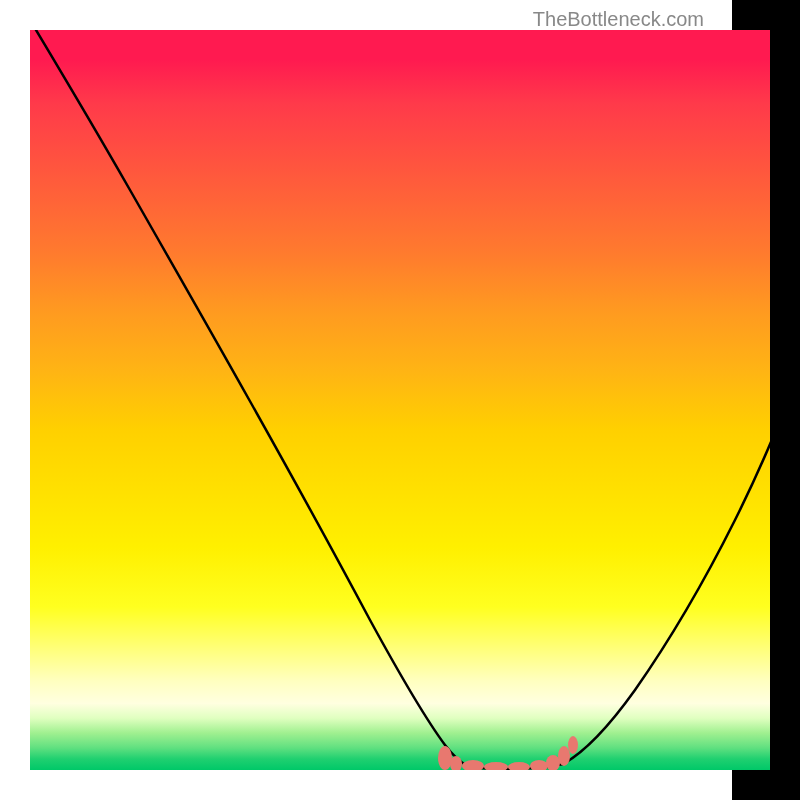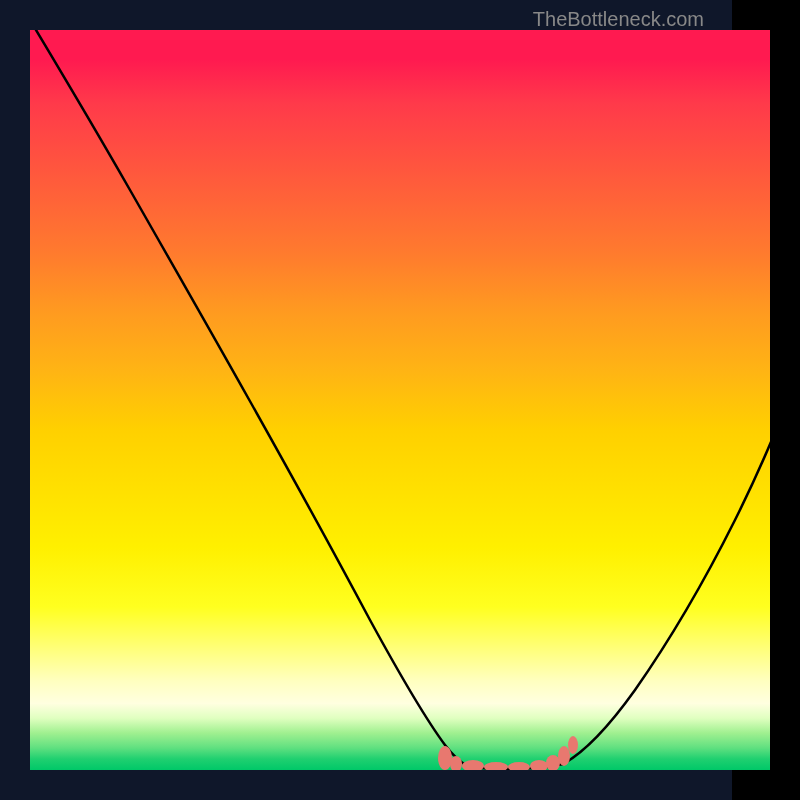--- a/index.html
+++ b/index.html
@@ -1,20 +1,20 @@
 <!DOCTYPE html>
 <html><head>
 <meta charset="utf-8">
 <style>
   * { margin: 0; padding: 0; box-sizing: border-box; }
   body { background: #000; }
   .wrap {
     width: 732px;
     height: 800px;
-    background: #0f172a;
+    background: #ffffff;
     position: relative;
   }
   .plot {
     position: absolute;
     left: 30px;
     top: 30px;
     width: 740px;
     height: 740px;
     overflow: hidden;
   }

